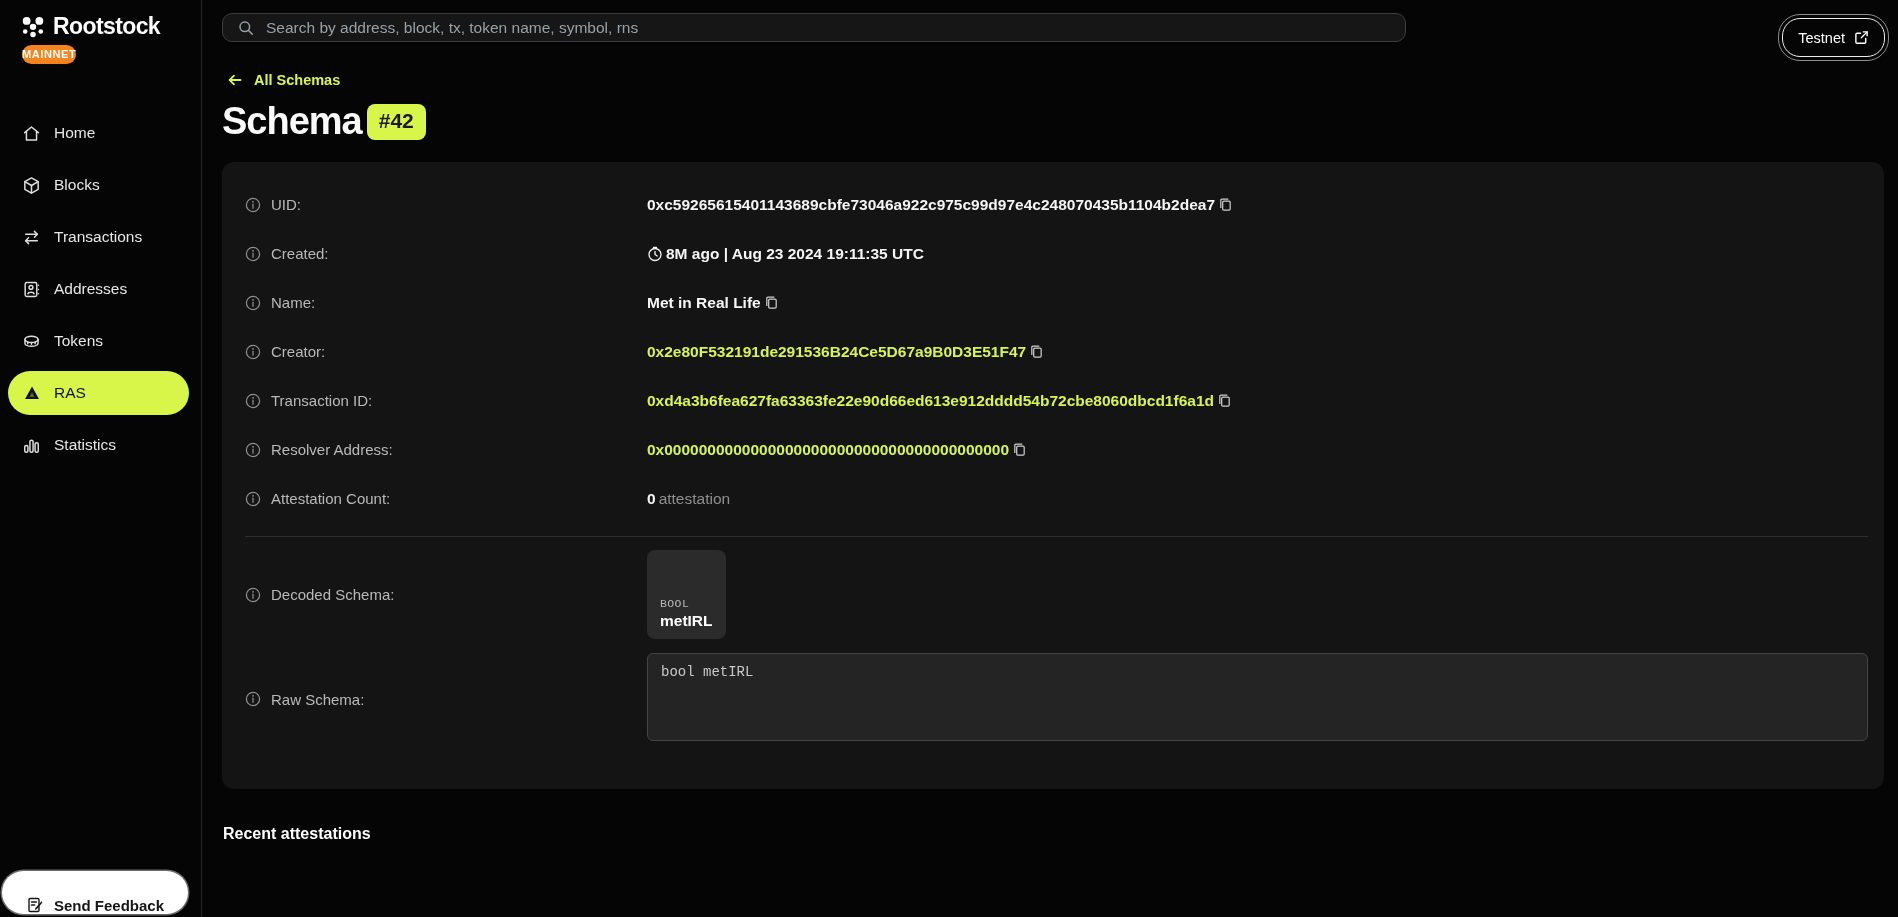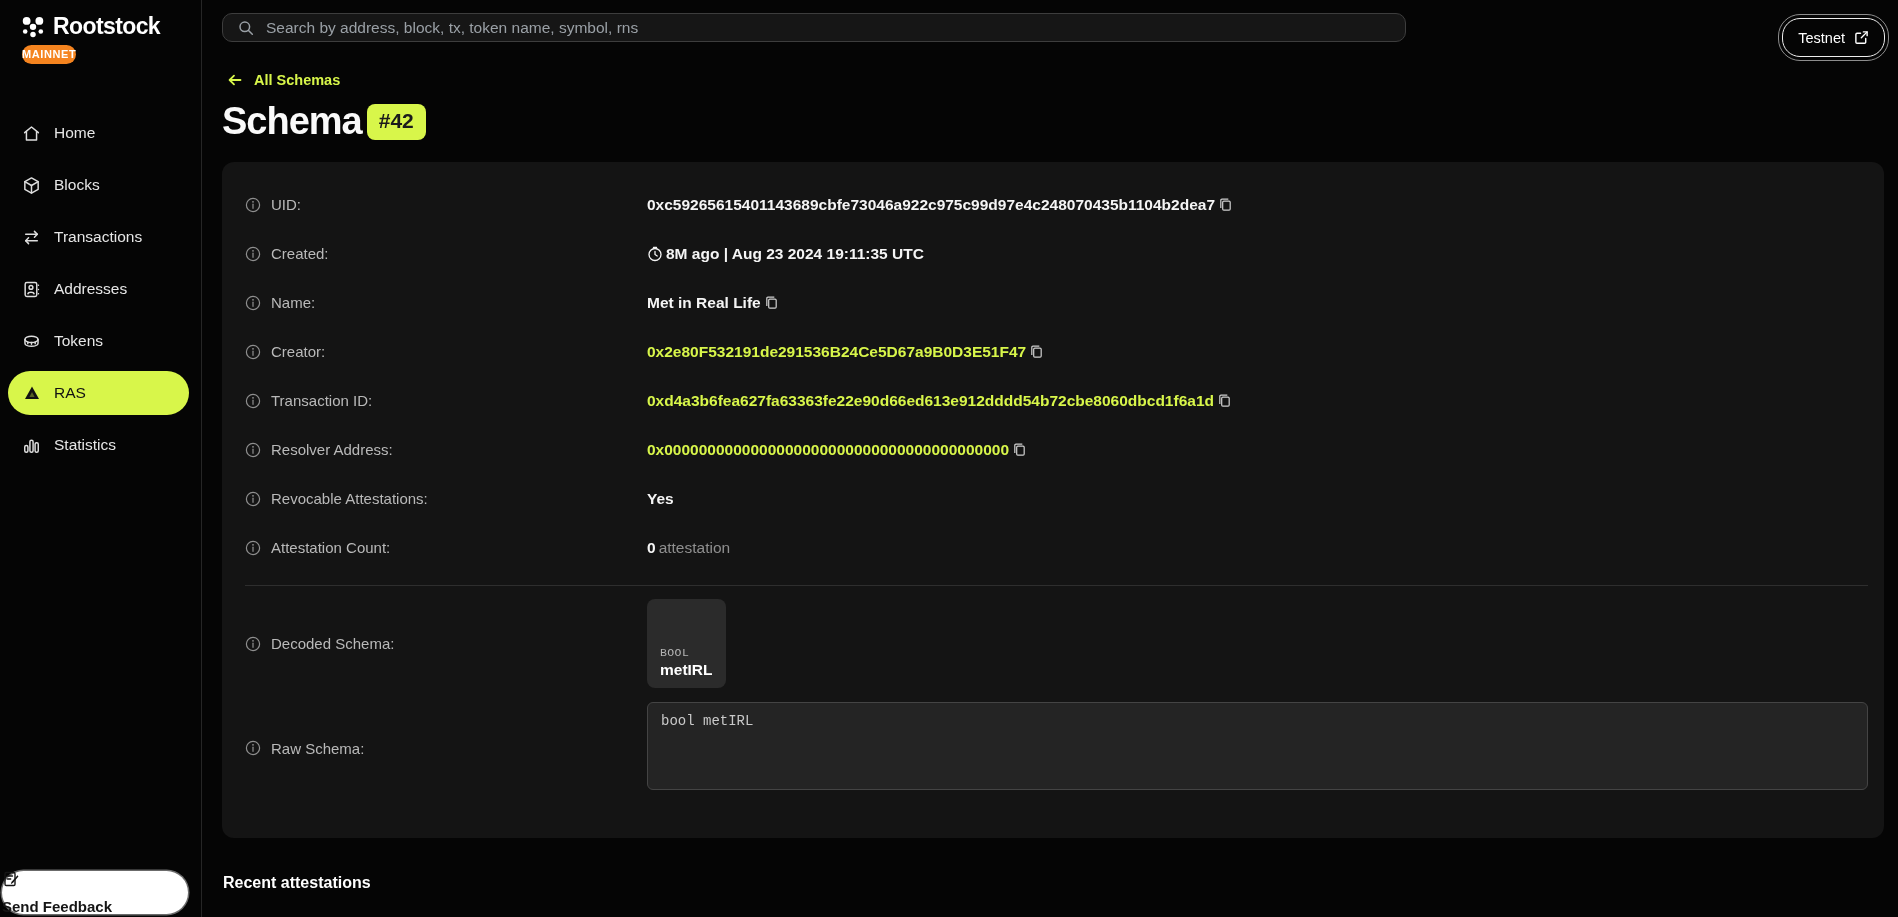--- a/index.html
+++ b/index.html
@@ -38,23 +38,23 @@
     background:#d8f64a; color:#121212;
     border-radius:24px; margin:0 12px 0 8px; padding-left:15px;
   }
   .nav-item.active .nicon { color:#121212; }
   .feedback-btn {
     position:absolute; left:2px; bottom:3px;
     width:186px; height:43px;
     background:#ffffff; color:#161616;
     border:none; border-radius:22px;
     box-shadow:0 0 0 1.5px #6b6b6b;
-    display:flex; align-items:flex-start; justify-content:center; gap:10px;
+    display:flex; align-items:flex-end; justify-content:center; gap:10px;
     font-family:"Liberation Sans", sans-serif;
-    font-size:15px; font-weight:bold; cursor:pointer;flex-direction:column;
+    font-size:15px; font-weight:bold; cursor:pointer;
   }
 
   
   .main { flex:1; position:relative; padding-left:20px; }
 
   .search {
     margin-top:13px; width:1184px; height:29px;
     background:#161616; border:1px solid #3d3d3d; border-radius:10px;
     display:flex; align-items:center; gap:11px; padding:0 14px;
   }
@@ -413,35 +413,20 @@
         <a class="link-val">0x0000000000000000000000000000000000000000</a>
         <span class="copy-icon">
           <svg width="15" height="15" viewBox="0 0 16 16" fill="none" stroke="currentColor" stroke-width="1.3" stroke-linejoin="round">
               <rect x="5" y="4.5" width="8" height="9.5" rx="1.2"></rect>
               <path d="M11 2.2 H4.2 A1.2 1.2 0 0 0 3 3.4 V11.8"></path>
             </svg>
         </span>
       </div>
     </div>
 
-    <div class="drow">
-      <div class="dlabel">
-        <span class="iicon">
-          <svg width="16" height="16" viewBox="0 0 16 16" fill="none" stroke="currentColor" stroke-width="1.2">
-              <circle cx="8" cy="8" r="6.6"></circle>
-              <path d="M8 7.2 V11.3" stroke-linecap="round"></path>
-              <circle cx="8" cy="4.8" r=".9" fill="currentColor" stroke="none"></circle>
-            </svg>
-        </span>
-        <span>Revocable Attestations:</span>
-      </div>
-      <div class="dvalue">
-        <span>Yes</span>
-      </div>
-    </div>
 
     <div class="drow">
       <div class="dlabel">
         <span class="iicon">
           <svg width="16" height="16" viewBox="0 0 16 16" fill="none" stroke="currentColor" stroke-width="1.2">
               <circle cx="8" cy="8" r="6.6"></circle>
               <path d="M8 7.2 V11.3" stroke-linecap="round"></path>
               <circle cx="8" cy="4.8" r=".9" fill="currentColor" stroke="none"></circle>
             </svg>
         </span>

